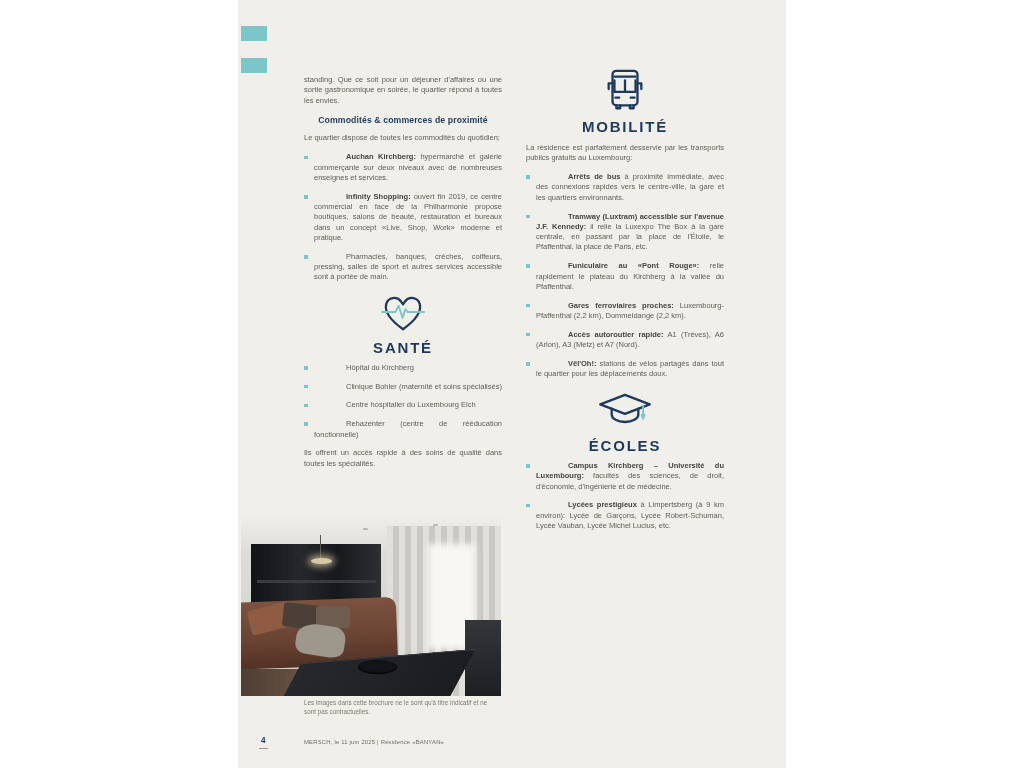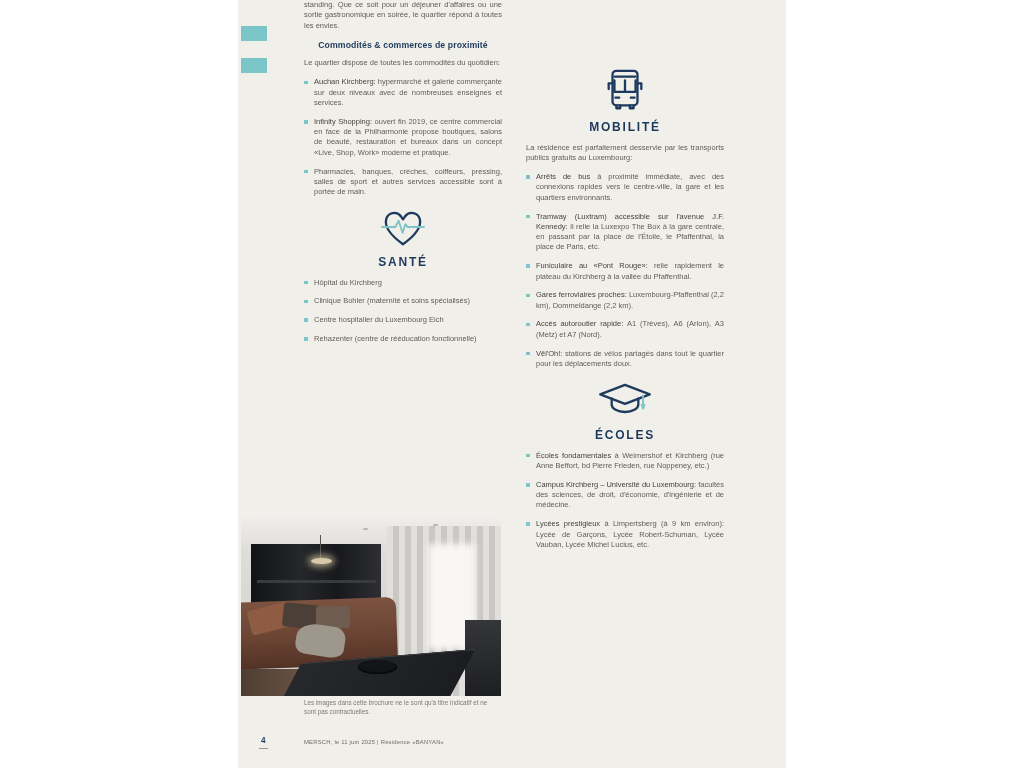--- a/index.html
+++ b/index.html
@@ -6,36 +6,36 @@
   html,body { width:1024px; height:768px; background:#ffffff;
     font-family:"Liberation Sans","DejaVu Sans",sans-serif; }
   .sheet { position:relative; width:548px; height:768px; margin:0 auto;
     background:#f1efe9; overflow:hidden; }
 
   .mark { position:absolute; left:3px; width:26px; height:15px; background:#7cc5c8; }
   .mark1 { top:26px; } .mark2 { top:58px; }
 
   .col { position:absolute; top:0; width:198px; font-size:7.5px; line-height:10.3px;
     color:#5e5d57; text-align:justify; hyphens:auto; }
-  .col-left  { left:66px;  }
+  .col-left  { left:66px;  padding-top:75px; }
   .col-right { left:288px; padding-top:64px; }
 
   p.body { margin-bottom:9px; }
   h3.sub { font-size:8.7px; color:#1d3a5e; font-weight:700; margin:7px 0 8px;
     text-align:center; letter-spacing:0.1px; }
-  h2.section { font-size:12px; letter-spacing:1.8px; color:#1d3a5e;
+  h2.section { font-size:15px; letter-spacing:1.8px; color:#1d3a5e;
     text-align:center; font-weight:700; margin:5px 0 10px; }
   .icon-wrap { text-align:center; margin:2px 0 0; }
   .icon-wrap svg { display:inline-block; }
 
   ul { list-style:none; margin:0 0 1px; }
   li { position:relative; padding-left:10px; margin-bottom:8.5px; text-align:justify; }
   li::before { content:""; position:absolute; left:0; top:3.2px; width:3.5px;
     height:3.5px; background:#7cc5c8; }
-  li b { color:#45443f; font-weight:400; }
+  li b { color:#45443f; font-weight:700;margin-left:32px; }
 
   .photo { position:absolute; left:3px; top:515px; width:260px; height:181px;
     overflow:hidden; background:linear-gradient(180deg,#ebeae7 0%,#dddcd8 24%,#cfcecb 100%); }
   .ph { position:absolute; }
   .ph-ceiling  { top:0; left:0; right:0; height:22%; background:linear-gradient(180deg,#f0efec,#dcdbd8); }
   .ph-spot1 { left:47%; top:7%; width:5px; height:2px; background:#b9b8b4; border-radius:2px; }
   .ph-spot2 { left:74%; top:5%; width:5px; height:2px; background:#b9b8b4; border-radius:2px; }
   .ph-cabinets { left:4%; top:16%; width:50%; height:44%;
     background:linear-gradient(90deg,#121317 0%,#26272b 38%,#17181c 66%,#2e2f33 100%); }
   .ph-shelf { left:6%; top:36%; width:46%; height:1.5%; background:#3a3b3f; }
@@ -95,20 +95,21 @@
         <polyline class="teal" points="2,22 16,22 19.5,15.5 23.5,28 26.5,19 29,22 46,22"></polyline>
       </svg>
     </div>
     <h2 class="section">SANTÉ</h2>
     <ul>
       <li><b></b><span>Hôpital du Kirchberg</span></li>
       <li><b></b><span>Clinique Bohler (maternité et soins spécialisés)</span></li>
       <li><b></b><span>Centre hospitalier du Luxembourg Eich</span></li>
       <li><b></b><span>Rehazenter (centre de rééducation fonctionnelle)</span></li>
     </ul>
+    <p class="body">Ils offrent un accès rapide à des soins de qualité dans toutes les spécialités.</p>
   </div>
 
   <div class="col col-right">
     <div class="icon-wrap">
       <svg width="48" height="48" viewBox="0 0 50 50">
         <rect class="navy" x="12" y="5" width="26" height="36" rx="4"></rect>
         <path class="navy" d="M14 11 h22"></path>
         <path class="navy" d="M14 15 v12 h22 v-12"></path>
         <path class="navy" d="M25 15 v12"></path>
         <path class="navy" d="M15 33 h4 M31 33 h4"></path>
@@ -131,21 +132,20 @@
     <div class="icon-wrap" style="margin-top:13px">
       <svg width="58" height="40" viewBox="0 0 60 42">
         <polygon class="navy" points="30,3 56,13 30,23 4,13"></polygon>
         <path class="navy" d="M16 17.5 v6 c0 4.5 6.3 8 14 8 s14 -3.5 14 -8 v-6"></path>
         <path class="teal" d="M49 14 v10"></path>
         <path class="teal" d="M47.5 24 l1.5 4 l1.5 -4"></path>
       </svg>
     </div>
     <h2 class="section">ÉCOLES</h2>
     <ul>
-      <li><b>Écoles fondamentales</b><span> à Weimershof et Kirchberg (rue Anne Beffort, bd Pierre Frieden, rue Noppeney, etc.)</span></li>
       <li><b>Campus Kirchberg – Université du Luxembourg:</b><span> facultés des sciences, de droit, d'économie, d'ingénierie et de médecine.</span></li>
       <li><b>Lycées prestigieux</b><span> à Limpertsberg (à 9 km environ): Lycée de Garçons, Lycée Robert-Schuman, Lycée Vauban, Lycée Michel Lucius, etc.</span></li>
     </ul>
   </div>
 
   <div class="photo">
     <div class="ph ph-ceiling"></div>
     <div class="ph ph-spot1"></div>
     <div class="ph ph-spot2"></div>
     <div class="ph ph-curtain"></div>

